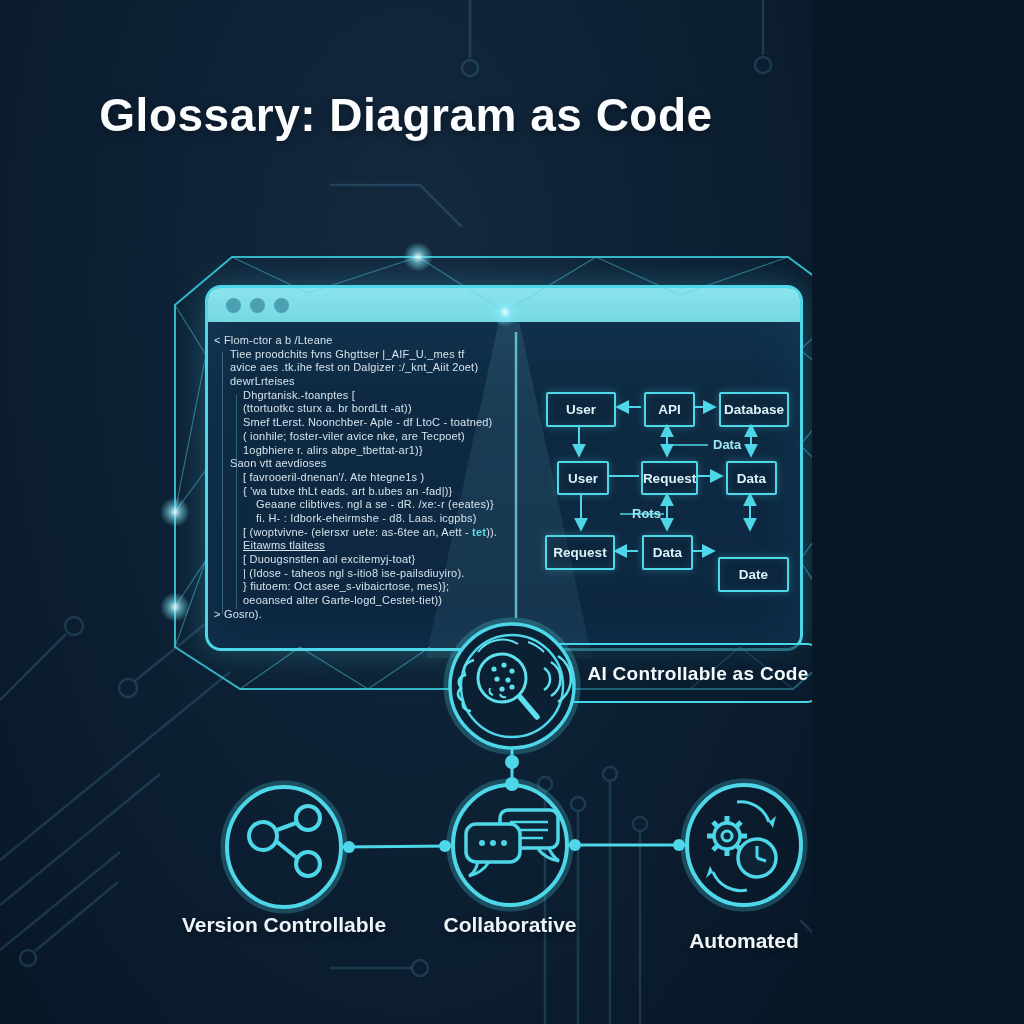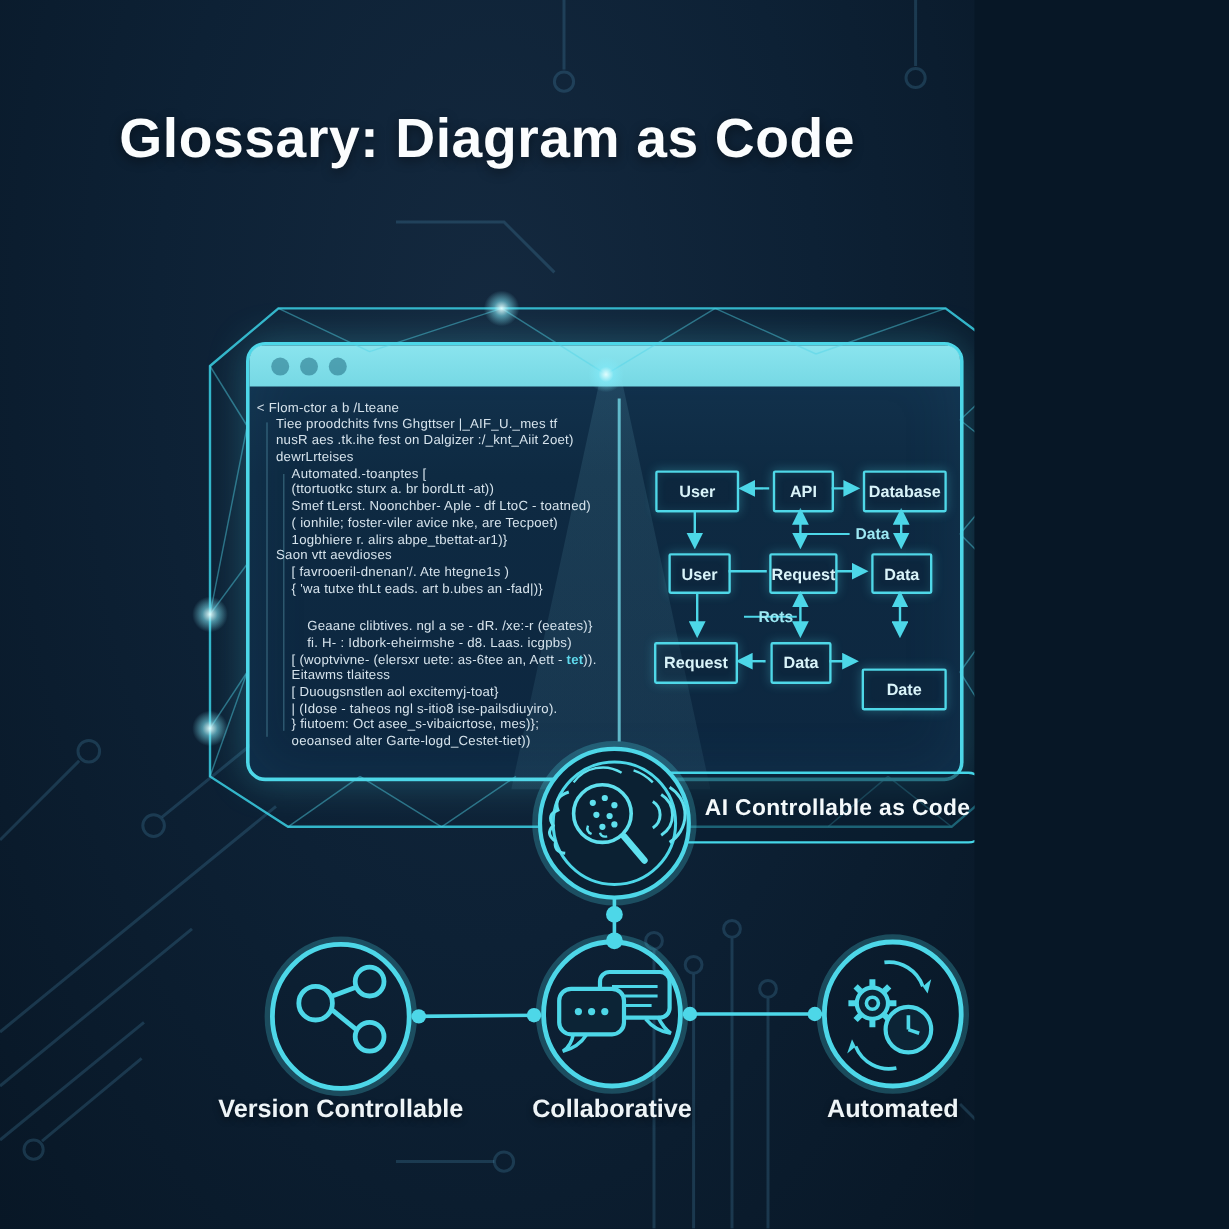--- a/index.html
+++ b/index.html
@@ -277,34 +277,34 @@
     </g>
 
     <path d="M 966,936 C 969,953 978,962 995,965 C 978,968 969,977 966,994 C 963,977 954,968 937,965 C 954,962 963,953 966,936 Z" fill="#b9c3cd" opacity="0.85"></path>
   </svg>
 
   <div id="title" class="abs">Glossary: Diagram as Code</div>
 
   <div id="code" class="abs">
       <div class="code-line" style="padding-left: 0px;">&lt;  Flom-ctor a b /Lteane</div>
       <div class="code-line" style="padding-left: 16px;">Tiee proodchits fvns Ghgttser |_AIF_U._mes tf</div>
-      <div class="code-line" style="padding-left: 16px;">nusR aes .tk.ihe fest on Dalgizer :/_knt_Aiit 2oet)</div>
+      <div class="code-line" style="padding-left: 16px;">avice aes .tk.ihe fest on Dalgizer :/_knt_Aiit 2oet)</div>
       <div class="code-line" style="padding-left: 16px;">dewrLrteises</div>
-      <div class="code-line" style="padding-left: 29px;">Automated.-toanptes [</div>
+      <div class="code-line" style="padding-left: 29px;">Dhgrtanisk.-toanptes [</div>
       <div class="code-line" style="padding-left: 29px;">(ttortuotkc sturx a. br bordLtt -at))</div>
       <div class="code-line" style="padding-left: 29px;">Smef tLerst. Noonchber- Aple - df LtoC - toatned)</div>
       <div class="code-line" style="padding-left: 29px;">( ionhile; foster-viler avice nke, are Tecpoet)</div>
       <div class="code-line" style="padding-left: 29px;">1ogbhiere r. alirs abpe_tbettat-ar1)}</div>
       <div class="code-line" style="padding-left: 16px;">Saon vtt aevdioses</div>
       <div class="code-line" style="padding-left: 29px;">[ favrooeril-dnenan'/. Ate htegne1s )</div>
       <div class="code-line" style="padding-left: 29px;">{ 'wa tutxe thLt eads. art b.ubes an -fad|)}</div>
-      <div class="code-line" style="padding-left: 42px; margin-top: 18px;">Geaane clibtives. ngl a se - dR. /xe:-r (eeates)}</div>
+      <div class="code-line" style="padding-left: 42px;">Geaane clibtives. ngl a se - dR. /xe:-r (eeates)}</div>
       <div class="code-line" style="padding-left: 42px;">fi. H- : Idbork-eheirmshe - d8. Laas. icgpbs)</div>
       <div class="code-line" style="padding-left: 29px;">[ (woptvivne- (elersxr uete: as-6tee an, Aett - <span class="hl">tet</span>)).</div>
-      <div class="code-line" style="padding-left: 29px;">Eitawms tlaitess</div>
+      <div class="code-line" style="padding-left: 29px; text-decoration: underline;">Eitawms tlaitess</div>
       <div class="code-line" style="padding-left: 29px;">[ Duougsnstlen aol excitemyj-toat}</div>
       <div class="code-line" style="padding-left: 29px;">| (Idose - taheos ngl s-itio8 ise-pailsdiuyiro).</div>
       <div class="code-line" style="padding-left: 29px;">} fiutoem: Oct asee_s-vibaicrtose, mes)};</div>
       <div class="code-line" style="padding-left: 29px;">oeoansed alter Garte-logd_Cestet-tiet))</div>
       <div class="code-line" style="padding-left: 0px;">&gt;  Gosro).</div>
     </div>
   <div class="iguide abs" style="left:222px;top:352px;height:262px;"></div>
   <div class="iguide abs" style="left:236px;top:395px;height:214px;"></div>
 
   <div class="fbox" style="left:546px;top:392px;width:66px;height:31px;">User</div>
@@ -317,21 +317,21 @@
   <div class="fbox" style="left:642px;top:535px;width:47px;height:31px;">Data</div>
   <div class="fbox" style="left:718px;top:557px;width:67px;height:31px;">Date</div>
 
   <div class="edge-label" style="left:713px;top:437px;">Data</div>
   <div class="edge-label" style="left:588px;top:506px;margin-left:44px;">Rots</div>
 
   <div id="ai-label" class="abs">AI Controllable as Code</div>
 
   <div class="feat-label abs" style="left:284px;">Version Controllable</div>
   <div class="feat-label abs" style="left:510px;">Collaborative</div>
-  <div class="feat-label abs" style="left:744px;">Automated</div>
+  <div class="feat-label abs" style="left:744px;margin-top:16px;">Automated</div>
 
   <div class="glow abs" style="left:403px;top:242px;"></div>
   <div class="glow abs" style="left:490px;top:297px;"></div>
   <div class="glow abs" style="left:160px;top:497px;"></div>
   <div class="glow abs" style="left:160px;top:592px;"></div>
   <div class="glow abs" style="left:833px;top:373px;"></div>
   <div class="glow abs" style="left:833px;top:478px;"></div>
 
 </div>
 

